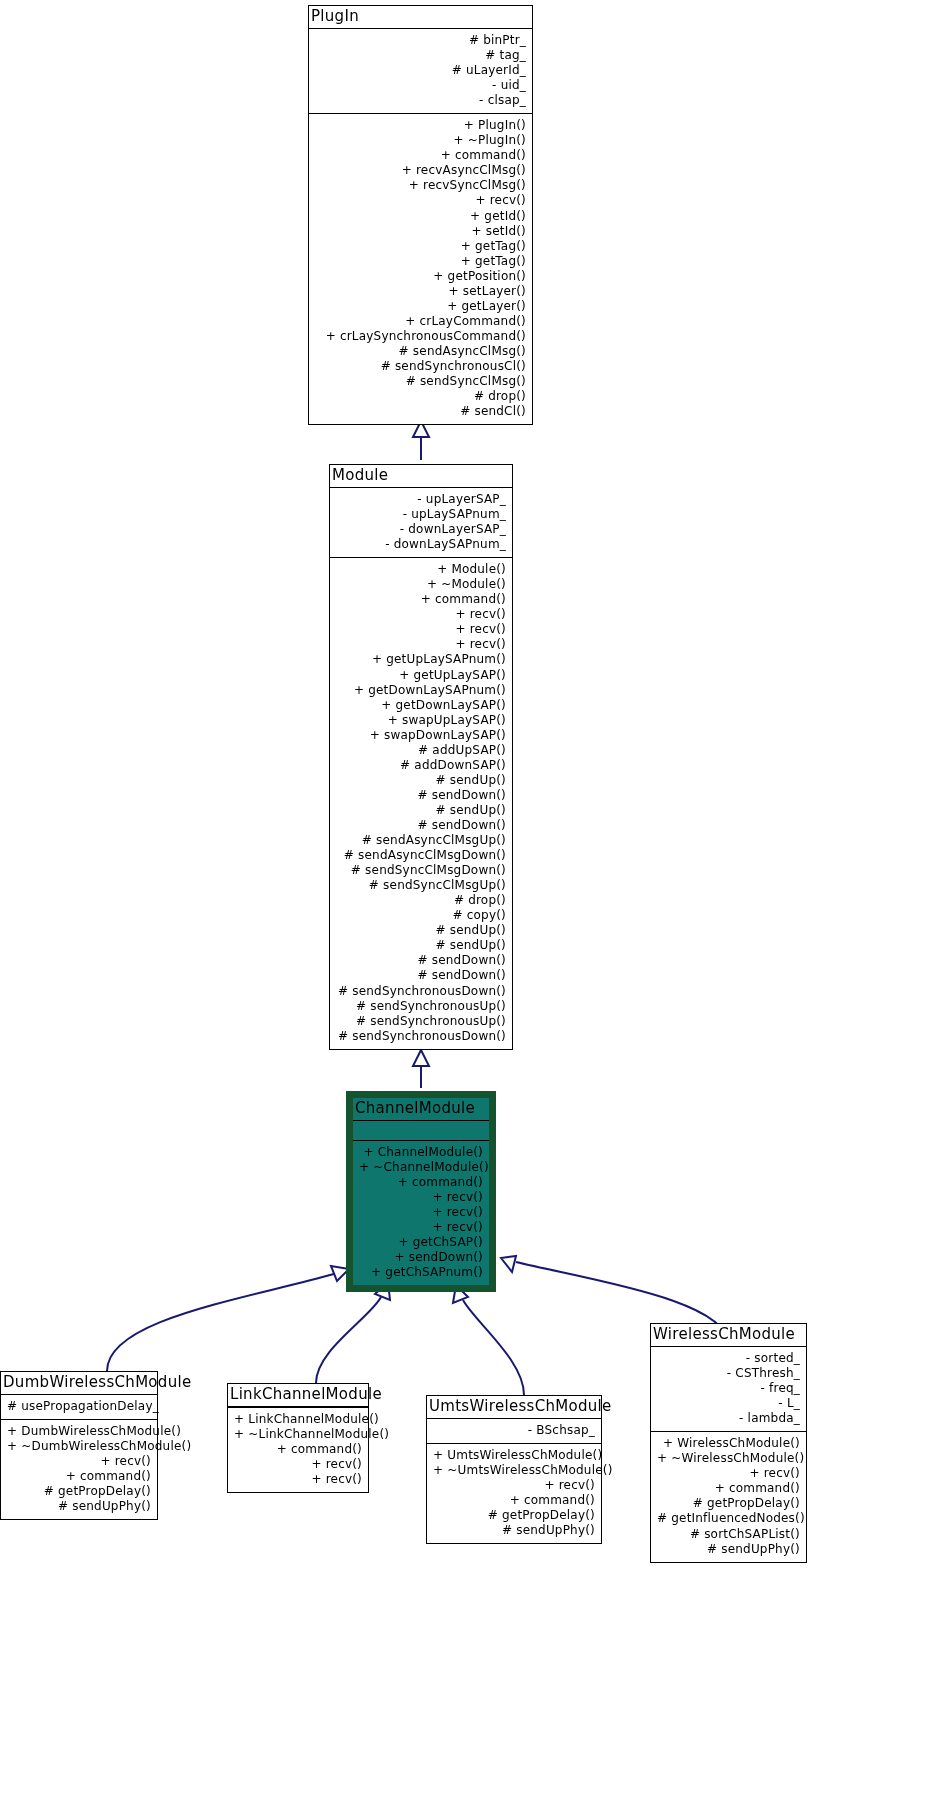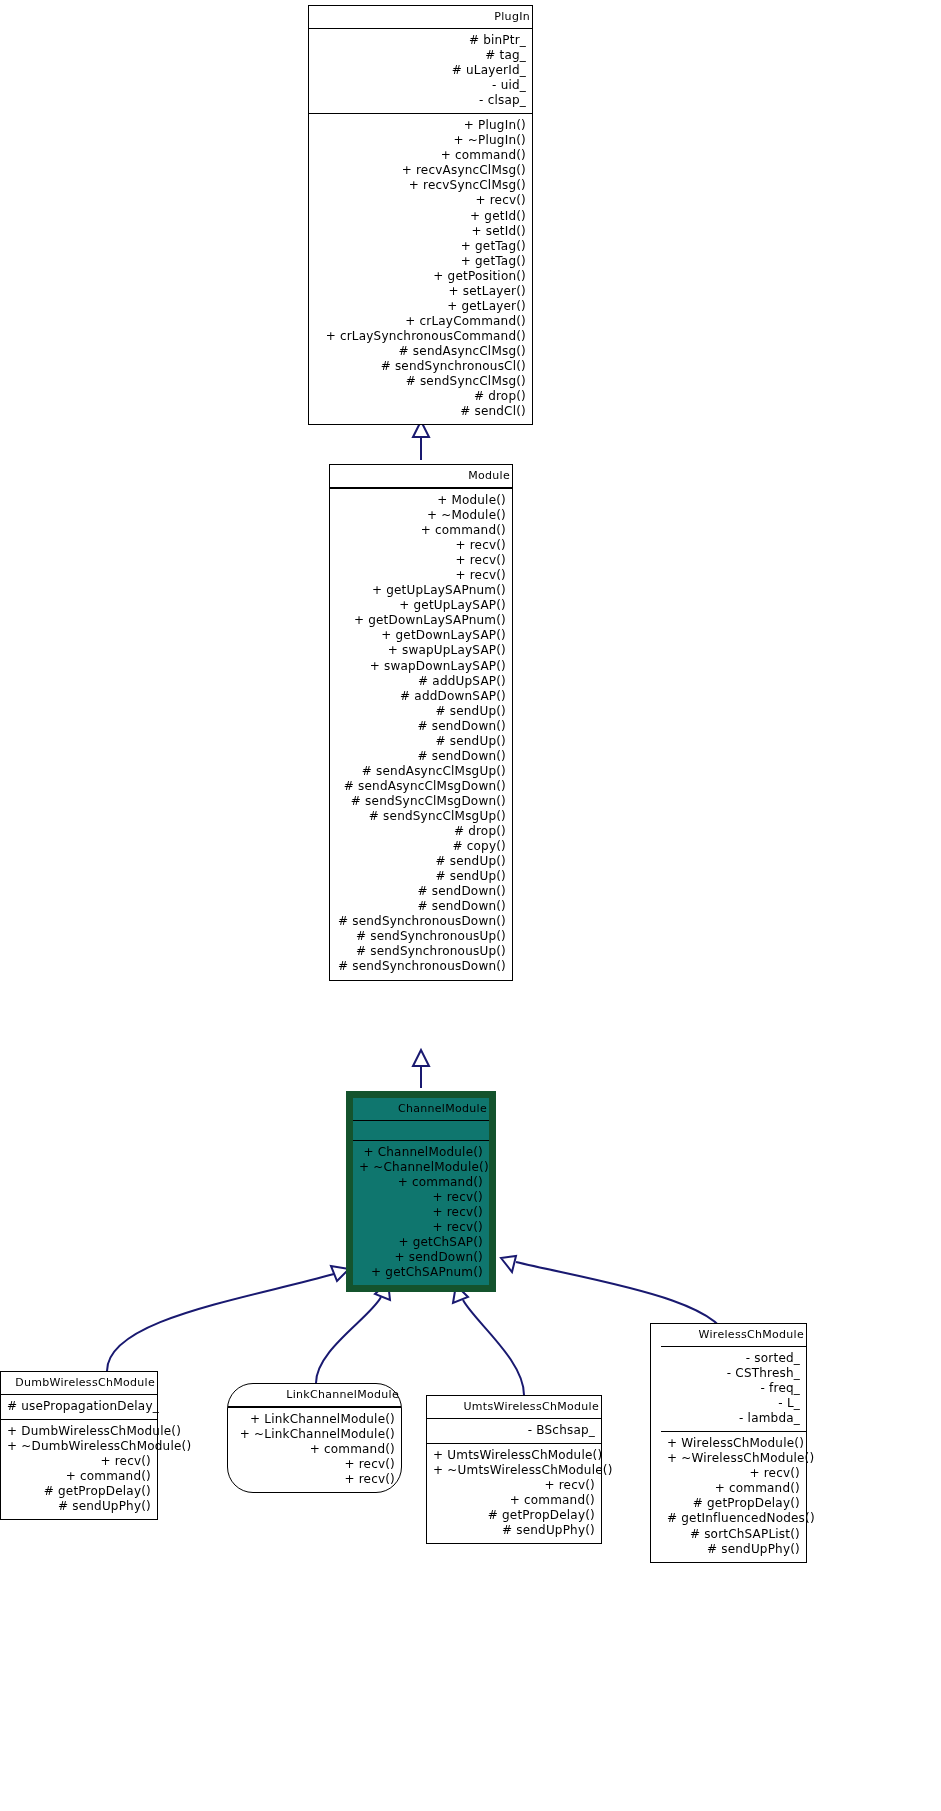--- a/index.html
+++ b/index.html
@@ -5,21 +5,21 @@
   html,body{margin:0;padding:0;background:#ffffff;}
   body{width:941px;height:1811px;position:relative;
        font-family:"DejaVu Sans","Liberation Sans",sans-serif;
        -webkit-font-smoothing:none;}
   #canvas{position:absolute;left:0;top:0;width:941px;height:1811px;overflow:hidden;}
   svg.edges{position:absolute;left:0;top:0;width:941px;height:1811px;pointer-events:none;}
 
   .node{position:absolute;box-sizing:border-box;border:1px solid #000;
         background:#ffffff;}
   .node.hl{background:#0f766e;border:7px solid #14532d;}
-  .title{text-align:right;font-size:11px;color:#000;
+  .title{text-align:left;font-size:15px;color:#000;
          padding:4px 2px 5px 2px;line-height:13px;letter-spacing:0.3px;}
   .sep{height:1px;background:#000;width:100%;}
   .comp{padding:4px 6px 5px 6px;text-align:right;}
   .comp.empty{height:19px;padding:0;}
   .row{font-size:12px;line-height:15.05px;color:#000;white-space:nowrap;
        letter-spacing:0.2px;}
 </style>
 </head>
 <body>
 
@@ -89,20 +89,26 @@
       <div class="row"># sendSynchronousCl()</div>
       <div class="row"># sendSyncClMsg()</div>
       <div class="row"># drop()</div>
       <div class="row"># sendCl()</div>
     </div>
   </div>
 
   <div class="node" style="left:329px;top:464px;width:184px;">
     <div class="title">Module</div>
     <div class="sep"></div>
+    <div class="comp">
+      <div class="row">- upLayerSAP_</div>
+      <div class="row">- upLaySAPnum_</div>
+      <div class="row">- downLayerSAP_</div>
+      <div class="row">- downLaySAPnum_</div>
+    </div>
     <div class="sep"></div>
     <div class="comp">
       <div class="row">+ Module()</div>
       <div class="row">+ ~Module()</div>
       <div class="row">+ command()</div>
       <div class="row">+ recv()</div>
       <div class="row">+ recv()</div>
       <div class="row">+ recv()</div>
       <div class="row">+ getUpLaySAPnum()</div>
       <div class="row">+ getUpLaySAP()</div>
@@ -161,21 +167,21 @@
     <div class="comp">
       <div class="row">+ DumbWirelessChModule()</div>
       <div class="row">+ ~DumbWirelessChModule()</div>
       <div class="row">+ recv()</div>
       <div class="row">+ command()</div>
       <div class="row"># getPropDelay()</div>
       <div class="row"># sendUpPhy()</div>
     </div>
   </div>
 
-  <div class="node" style="left:227px;top:1383px;width:175px;border-radius:26px;">
+  <div class="node" style="left:227px;top:1383px;width:142px;">
     <div class="title">LinkChannelModule</div>
     <div class="sep"></div>
     <div class="sep"></div>
     <div class="comp">
       <div class="row">+ LinkChannelModule()</div>
       <div class="row">+ ~LinkChannelModule()</div>
       <div class="row">+ command()</div>
       <div class="row">+ recv()</div>
       <div class="row">+ recv()</div>
     </div>
@@ -191,21 +197,21 @@
     <div class="comp">
       <div class="row">+ UmtsWirelessChModule()</div>
       <div class="row">+ ~UmtsWirelessChModule()</div>
       <div class="row">+ recv()</div>
       <div class="row">+ command()</div>
       <div class="row"># getPropDelay()</div>
       <div class="row"># sendUpPhy()</div>
     </div>
   </div>
 
-  <div class="node" style="left:650px;top:1323px;width:157px;padding-left:10px;">
+  <div class="node" style="left:650px;top:1323px;width:157px;">
     <div class="title">WirelessChModule</div>
     <div class="sep"></div>
     <div class="comp">
       <div class="row">- sorted_</div>
       <div class="row">- CSThresh_</div>
       <div class="row">- freq_</div>
       <div class="row">- L_</div>
       <div class="row">- lambda_</div>
     </div>
     <div class="sep"></div>

